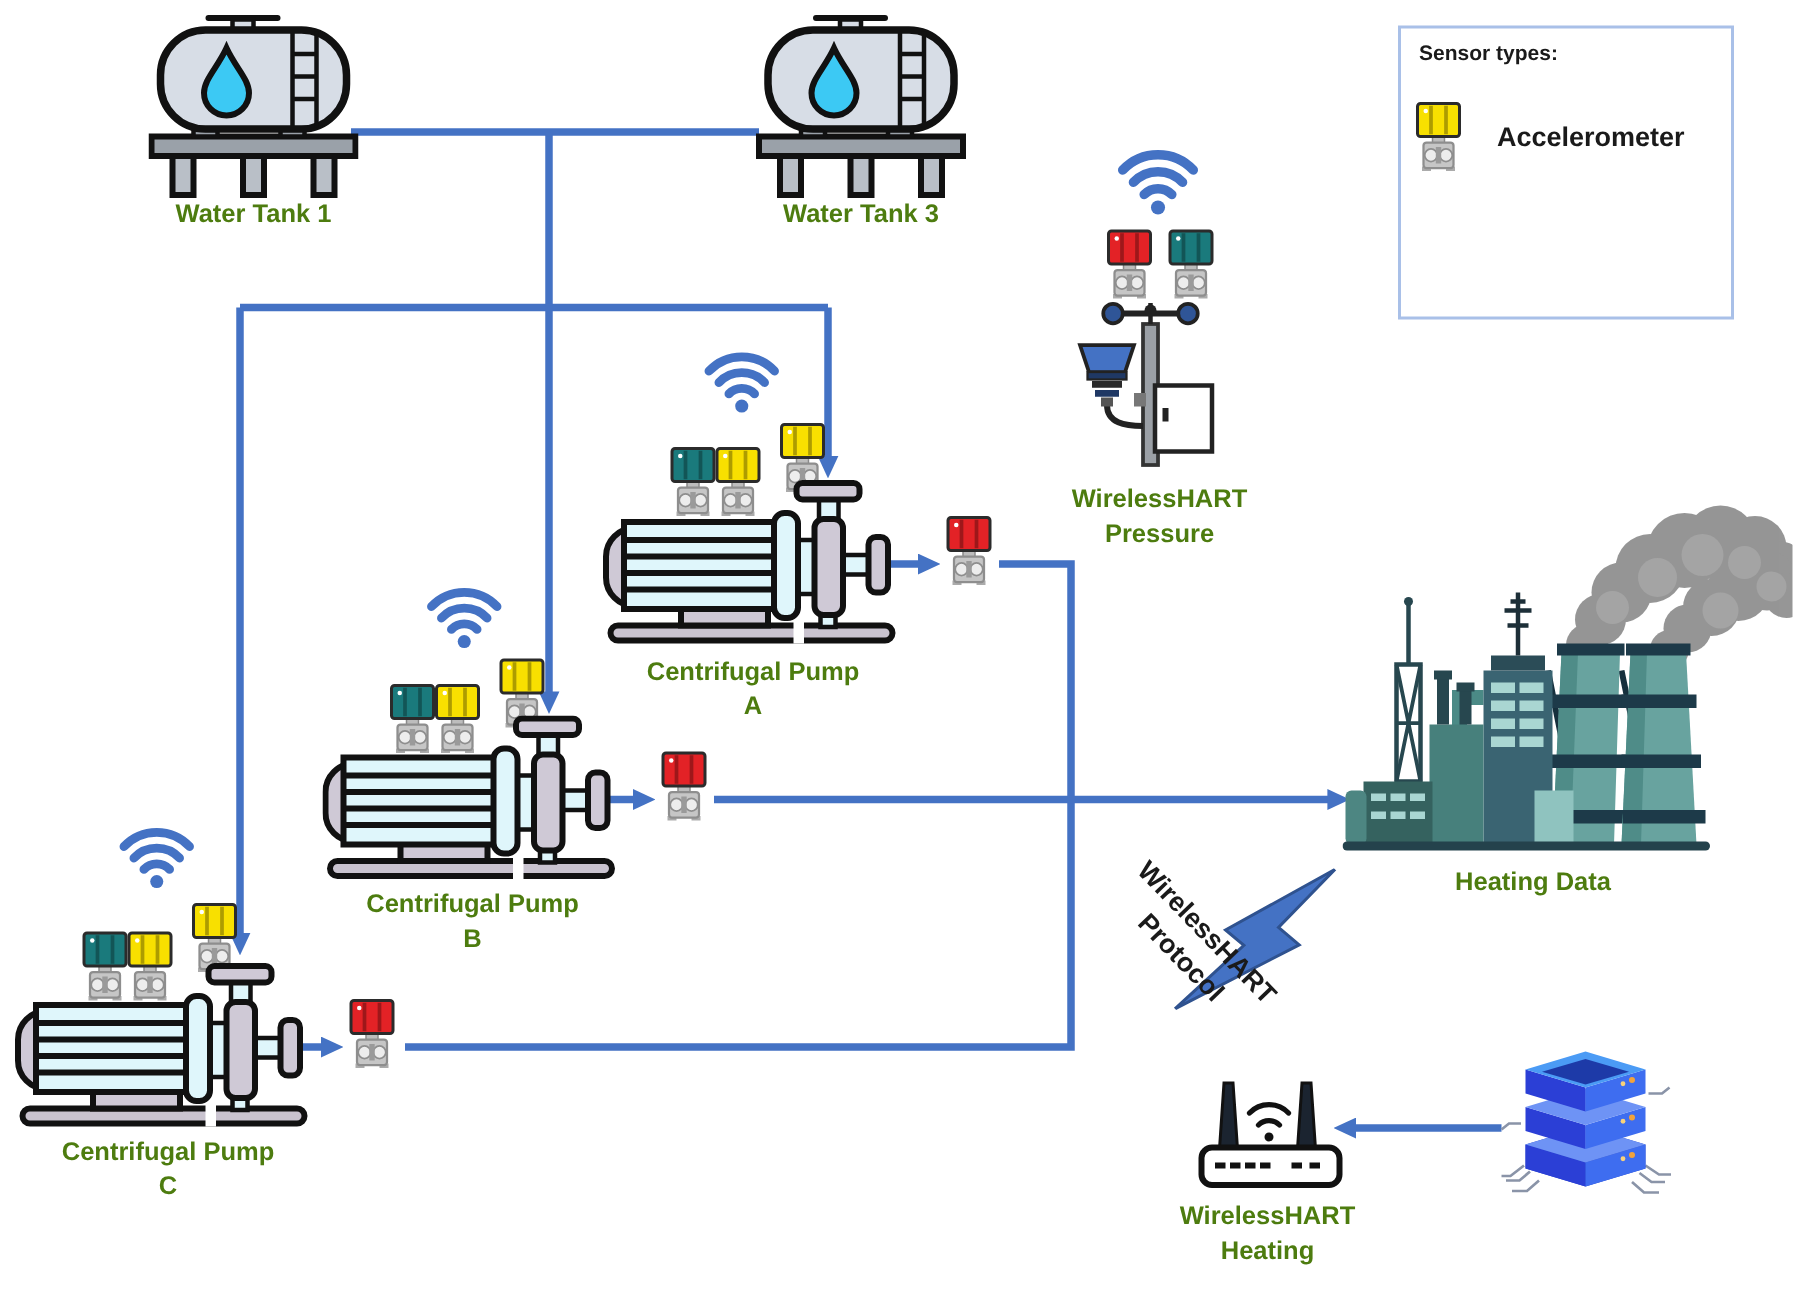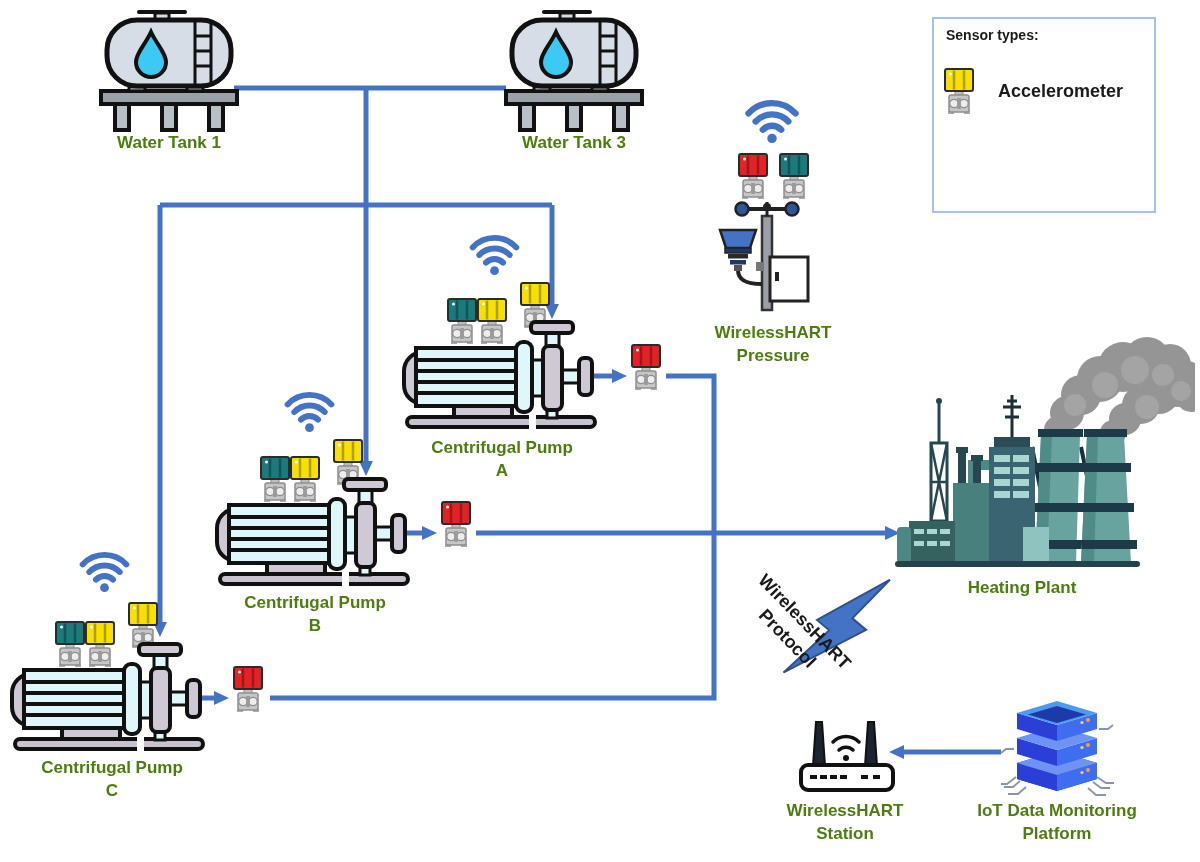--- a/index.html
+++ b/index.html
@@ -343,45 +343,41 @@
       <use href="#sym-station"></use>
     </svg>
   <div class="lbl" style="left:773px;top:321px">
     <div>WirelessHART</div>
     <div>Pressure</div>
   </div>
 
   <svg class="ico" style="left:895px;top:335px;width:300px;height:240px">
       <use href="#sym-plant"></use>
     </svg>
-  <div class="lbl" style="left:1022px;top:576px">Heating Plant</div>
+  <div class="lbl" style="left:1022px;top:576px">Heating Data</div>
 
   <svg class="ico" style="left:814px;top:558px;width:50px;height:140px;transform:rotate(40deg)">
       <use href="#sym-bolt"></use>
     </svg>
   <div class="proto-text">
     <div>WirelessHART</div>
     <div>Protocol</div>
   </div>
 
   <svg class="ico" style="left:797px;top:708px;width:100px;height:85px">
       <use href="#sym-router"></use>
     </svg>
   <div class="lbl" style="left:845px;top:799px">
     <div>WirelessHART</div>
-    <div>Station</div>
+    <div>Heating</div>
   </div>
 
   <svg class="ico" style="left:1000px;top:697px;width:115px;height:102px">
       <use href="#sym-server"></use>
     </svg>
-  <div class="lbl" style="left:1057px;top:799px">
-    <div>IoT Data Monitoring</div>
-    <div>Platform</div>
-  </div>
 
   <div class="legend">
     <div class="legend-title">Sensor types:</div>
     <div class="legend-row" style="top:48px">
       <svg style="color:#F8E000">
           <use href="#sym-sensor"></use>
         </svg>
       <span class="txt">Accelerometer</span>
     </div>
   </div>

